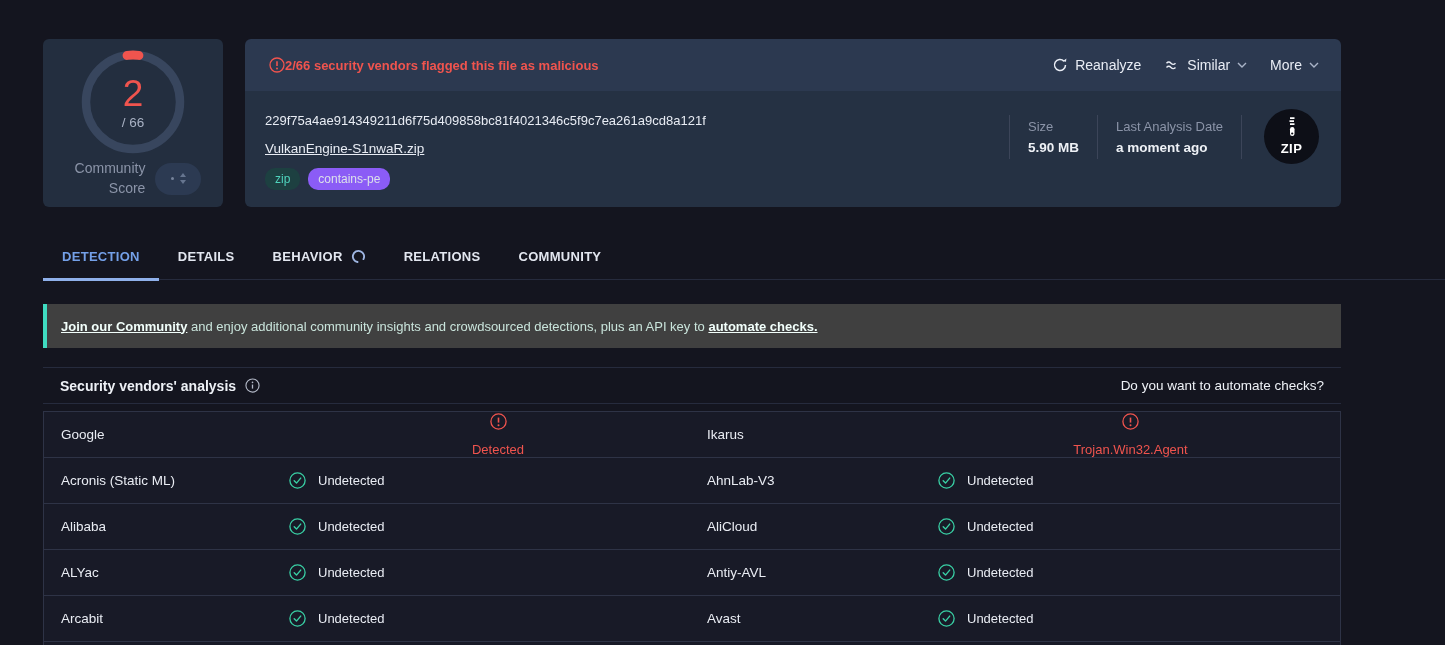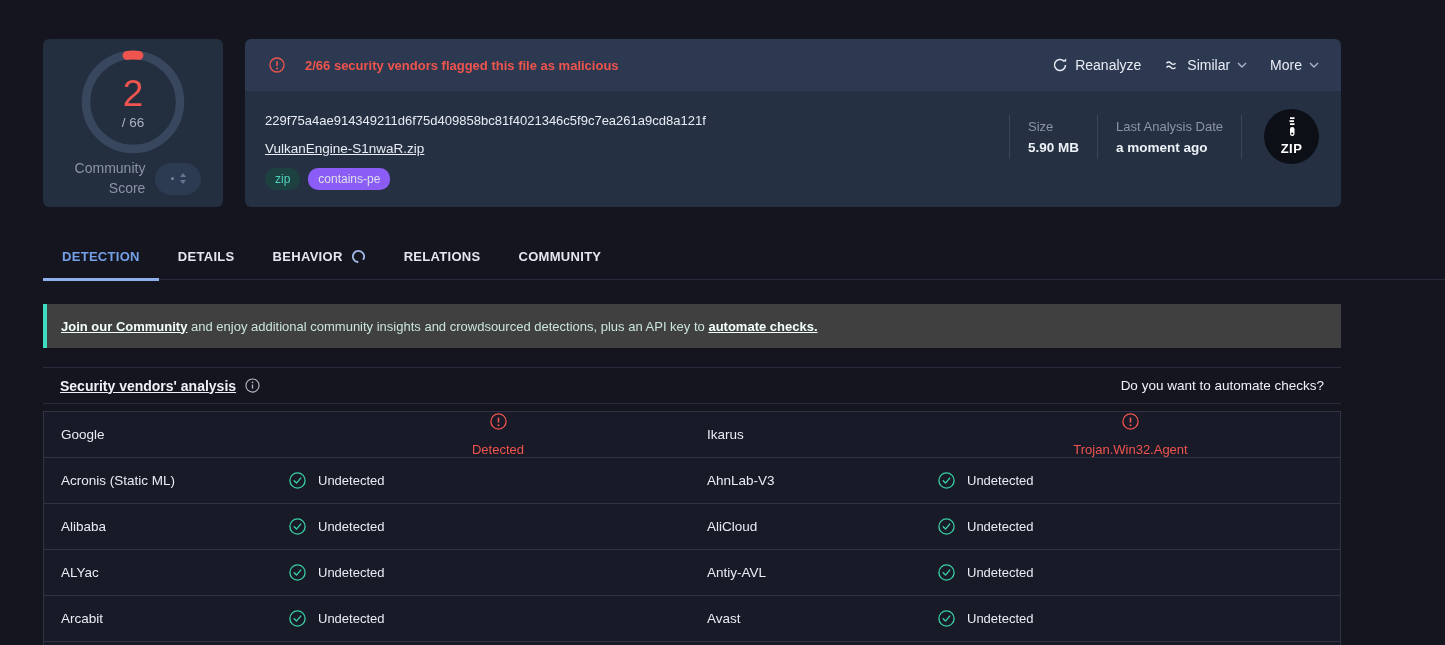--- a/index.html
+++ b/index.html
@@ -15,21 +15,21 @@
 .score-bottom { display:flex; align-items:center; gap:10px; margin-top:5px; padding-left:10px; }
 .score-label { color:#8b94a8; font-size:14px; text-align:right; line-height:1.42; }
 .vote-pill { width:46px; height:32px; background:#2c3a52; border-radius:16px; display:flex; align-items:center; justify-content:center; gap:6px; }
 .vote-dot { width:3px; height:3px; border-radius:50%; background:#76839b; }
 .vote-arrows { display:flex; flex-direction:column; gap:3px; }
 .tri-up { width:0; height:0; border-left:3.5px solid transparent; border-right:3.5px solid transparent; border-bottom:4.5px solid #66758f; }
 .tri-down { width:0; height:0; border-left:3.5px solid transparent; border-right:3.5px solid transparent; border-top:4.5px solid #66758f; }
 
 .main-panel { flex:1; height:168px; border-radius:6px; overflow:hidden; display:flex; flex-direction:column; }
 .panel-strip { height:52px; background:#2c3950; display:flex; align-items:center; padding:0 22px 0 24px; }
-.alert-msg { display:flex; align-items:center; gap:20px; color:#f0544e; font-weight:700; font-size:13px; }
+.alert-msg { display:flex; align-items:center; gap:0; color:#f0544e; font-weight:700; font-size:13px; }
 .strip-actions { margin-left:auto; display:flex; align-items:center; gap:23px; }
 .strip-btn { display:flex; align-items:center; gap:7px; color:#e9edf5; font-size:14px; font-weight:400; cursor:pointer; }
 .strip-btn .chev { color:#aab4c8; }
 .icon16 { width:16px; height:16px; display:inline-block; }
 .chev { width:10px; height:6px; display:inline-block; }
 .panel-body { flex:1; background:#253143; padding:22px 20px 0 20px; position:relative; }
 .hash { color:#e8ecf4; font-size:13px; }
 .filename { color:#e8ecf4; font-size:13.5px; margin-top:13px;text-decoration:underline; }
 .tags { display:flex; gap:8px; margin-top:12px; }
 .tag { font-size:12px; padding:4px 10px; border-radius:10px; }
@@ -46,21 +46,21 @@
 .tabs { display:flex; margin-top:25px; height:48px; border-bottom:1px solid #262b3d; width:1402px; }
 .tab { padding:0 19px; display:flex; align-items:center; gap:8px; color:#e3e7f0; font-weight:700; font-size:13px; letter-spacing:0.3px; height:48px; position:relative; cursor:pointer; }
 .tab.active { color:#74a0e8; }
 .tab.active::after { content:""; position:absolute; left:0; right:0; bottom:-1px; height:3px; background:#8fb0ea; }
 .spinner { width:15px; height:15px; transform:rotate(100deg); }
 
 .banner { margin-top:24px; height:44px; background:#404040; border-left:4px solid #3fdcc1; display:flex; align-items:center; padding:0 14px; font-size:13px; color:#c9e4db; }
 .banner a { color:#f2fffb; font-weight:700; text-decoration:underline; }
 
 .section-head { margin-top:19px; border-top:1px solid #262b3d; border-bottom:1px solid #262b3d; height:37px; display:flex; align-items:center; justify-content:space-between; padding:0 17px; }
-.sh-left { display:flex; align-items:center; gap:9px; color:#eef1f6; font-size:14px; font-weight:700;text-decoration:underline; }
+.sh-left { display:flex; align-items:center; gap:9px; color:#eef1f6; font-size:14px; font-weight:700; }
 .sh-right { color:#eef1f6; font-size:13.5px; }
 .vtable { margin-top:7px; border:1px solid #2e3346; background:#181a27; height:240px; }
 .vrow { height:46px; display:flex; align-items:center; padding:0 17px; border-bottom:1px solid #2e3346; }
 .cell-v1 { width:228px; color:#e9ecf3; font-size:13.5px; }
 .cell-s1 { width:418px; }
 .cell-v2 { width:231px; color:#e9ecf3; font-size:13.5px; }
 .cell-s2 { flex:1; }
 .status { display:flex; align-items:center; gap:12px; font-size:13px; }
 .status .icon17 { width:17px; height:17px; }
 .status.detected { color:#f0544e;flex-direction:column; }

